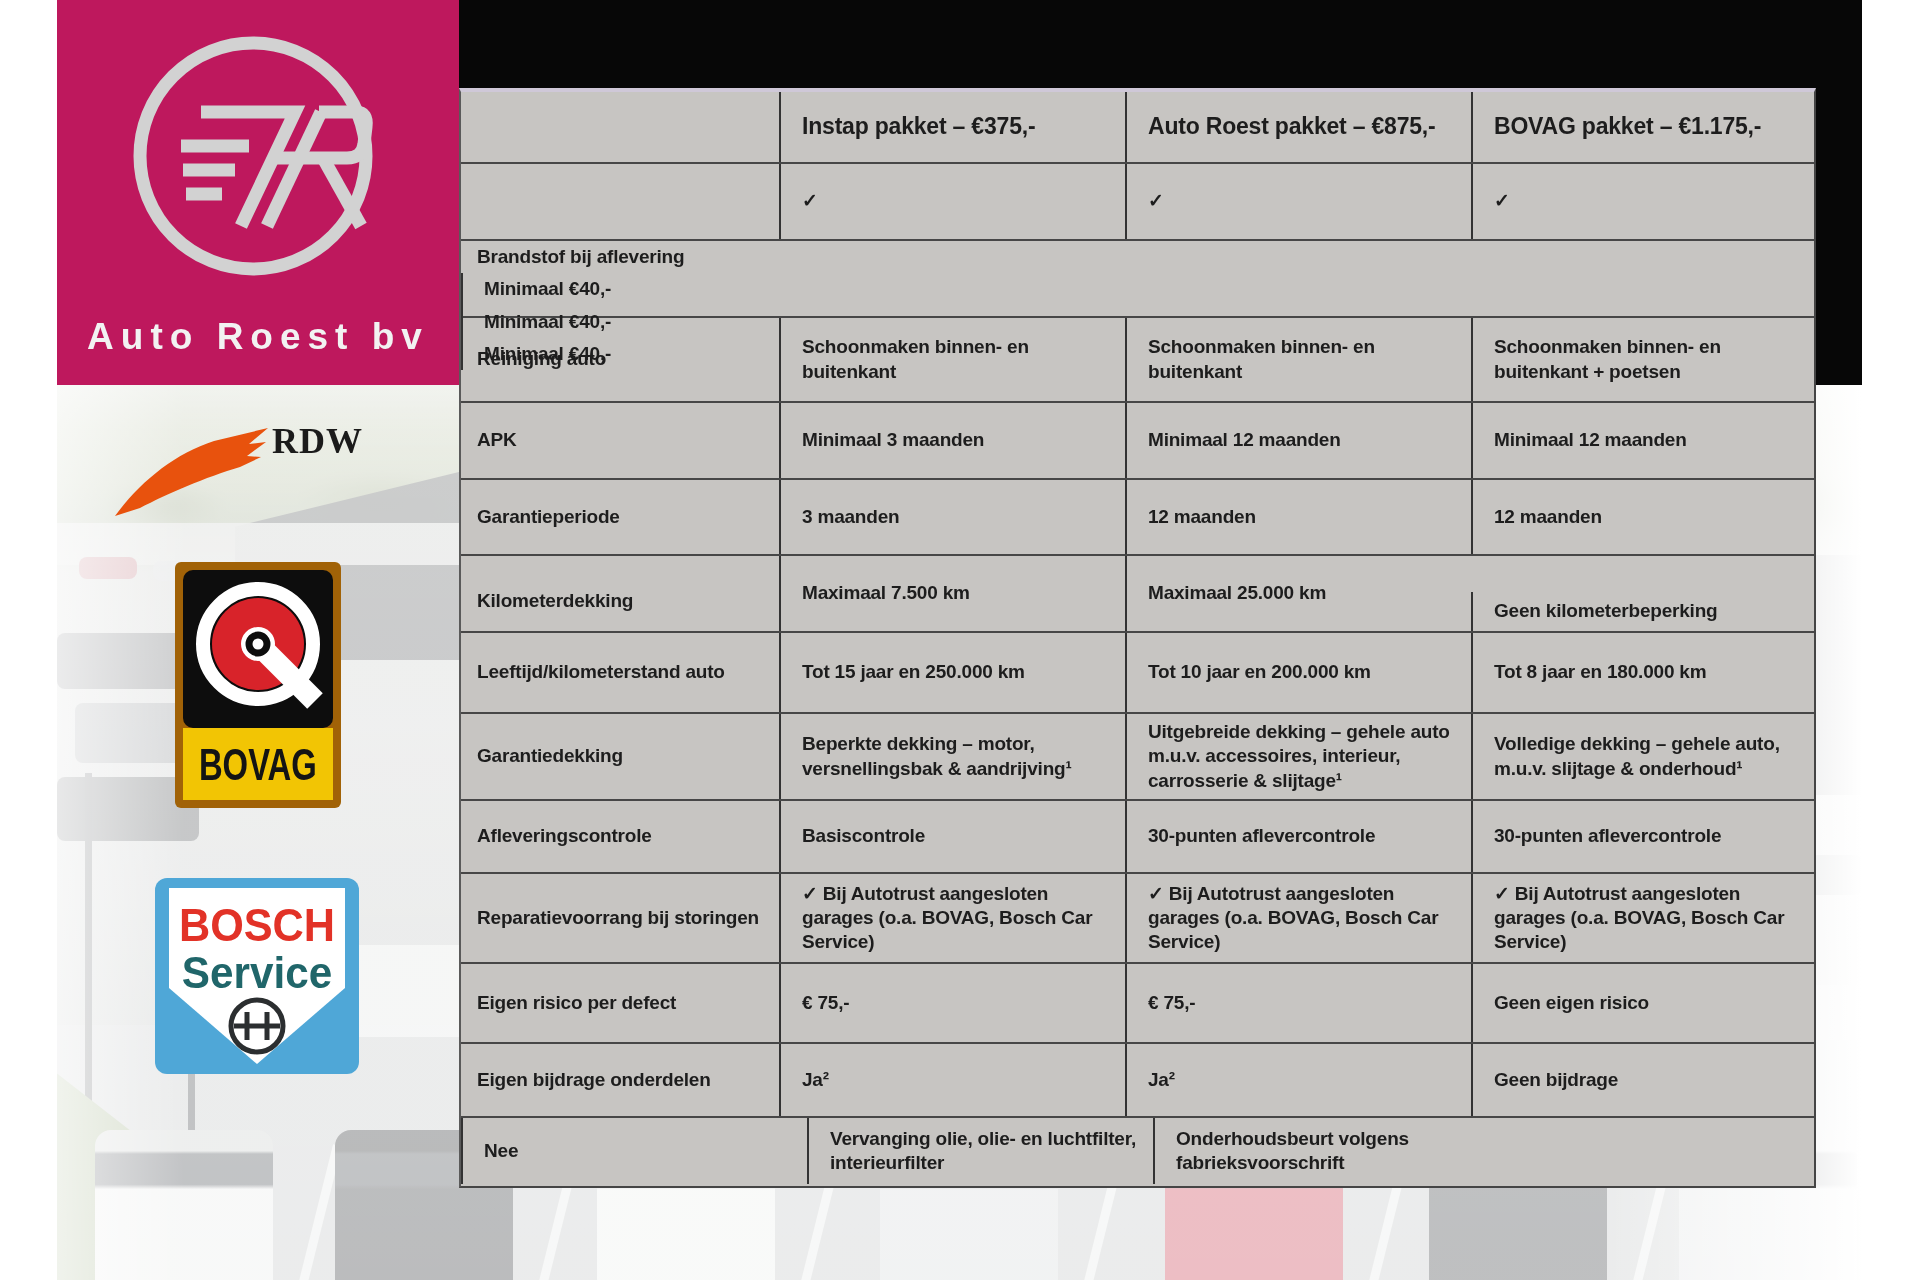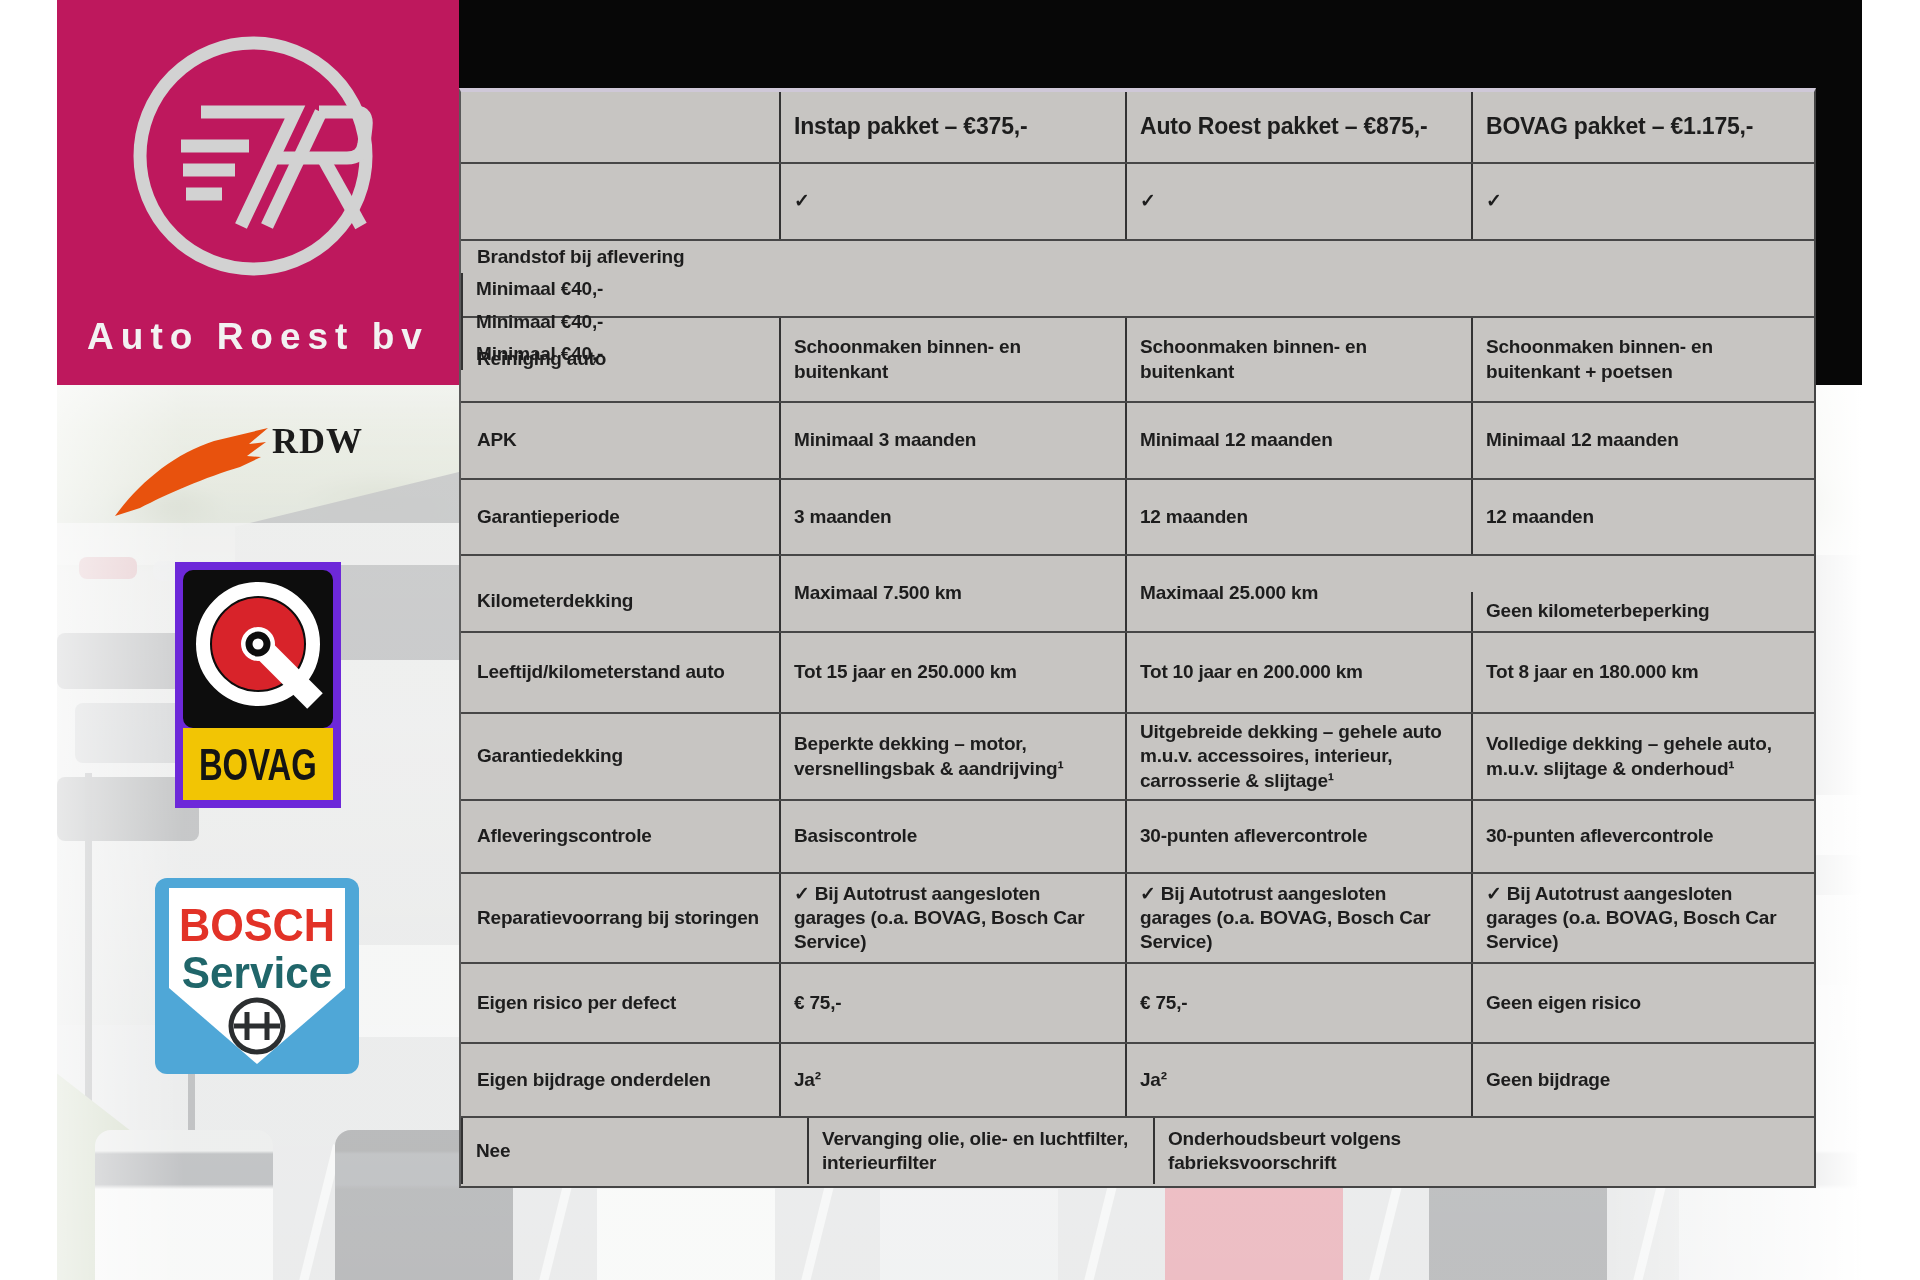--- a/index.html
+++ b/index.html
@@ -40,22 +40,22 @@
   .band{left:57px;top:0;width:1805px;height:385px;background:#070707;}
   .logo-box{left:57px;top:0;width:402px;height:385px;background:#be185d;}
   .monogram{left:66px;top:26px;}
   .company{left:0;top:316px;width:402px;text-align:center;color:#f2f2f2;
     font-size:37px;font-weight:700;letter-spacing:7px;white-space:nowrap;}
 
   
   .rdw{left:112px;top:418px;width:300px;height:105px;}
   .rdw-text{position:absolute;left:160px;top:2px;font-family:"Liberation Serif",serif;
     font-weight:700;font-size:36px;color:#1b1b1b;letter-spacing:1px;}
-  .bovag{left:175px;top:562px;width:166px;height:246px;background:#6d28d9;
-    border-radius:0;padding:24px;box-sizing:border-box;}
+  .bovag{left:175px;top:562px;width:166px;height:246px;background:#a16207;
+    border-radius:6px;padding:24px;box-sizing:border-box;}
   .bovag-sq{position:absolute;left:8px;top:8px;width:150px;height:158px;
     background:#0d0d0d;border-radius:10px;overflow:hidden;}
   .bovag-band{position:absolute;left:8px;top:166px;width:150px;height:72px;
     display:flex;align-items:center;justify-content:center;
     font-weight:800;font-size:40px;color:#141414;transform-origin:center;}
   .bovag-band span{display:inline-block;transform:scaleX(.82) scaleY(1.12);letter-spacing:0px;}
   .bosch{left:155px;top:878px;width:204px;height:196px;background:#4FA7D7;border-radius:12px;}
   .bosch-line1{position:absolute;left:0;top:20px;width:204px;text-align:center;
     font-weight:800;font-size:46px;color:#E23227;transform:scaleX(.94);}
   .bosch-line2{position:absolute;left:0;top:70px;width:204px;text-align:center;
@@ -64,21 +64,21 @@
   
   .tbl{left:459px;top:88px;width:1353px;height:1094px;background:#C7C5C2;
     border-top:4px solid #cfc8d8;border-left:2px solid #5a5a5a;
     border-right:2px solid #454545;border-bottom:2px solid #454545;
     box-sizing:content-box;overflow:hidden;}
   .trow{display:flex;border-bottom:2px solid #474747;}
   .trow:last-child{border-bottom:none;}
   .cell{box-sizing:border-box;display:flex;align-items:center;
     color:#1d1d1d;font-weight:700;font-size:19px;line-height:1.28;
     padding:4px 12px 4px 16px;letter-spacing:-0.2px;}
-  .dcol{border-left:2px solid #333333;padding-left:13px;}
+  .dcol{border-left:2px solid #333333;padding-left:21px;}
   .hcell{font-size:23px;letter-spacing:-0.2px;}
 </style>
 </head>
 <body>
 
 <div class="abs photo">
   <div class="abs treeband"></div>
   <div class="abs building-l"></div>
   <div class="abs building-r"></div>
   <div class="abs road"></div>

